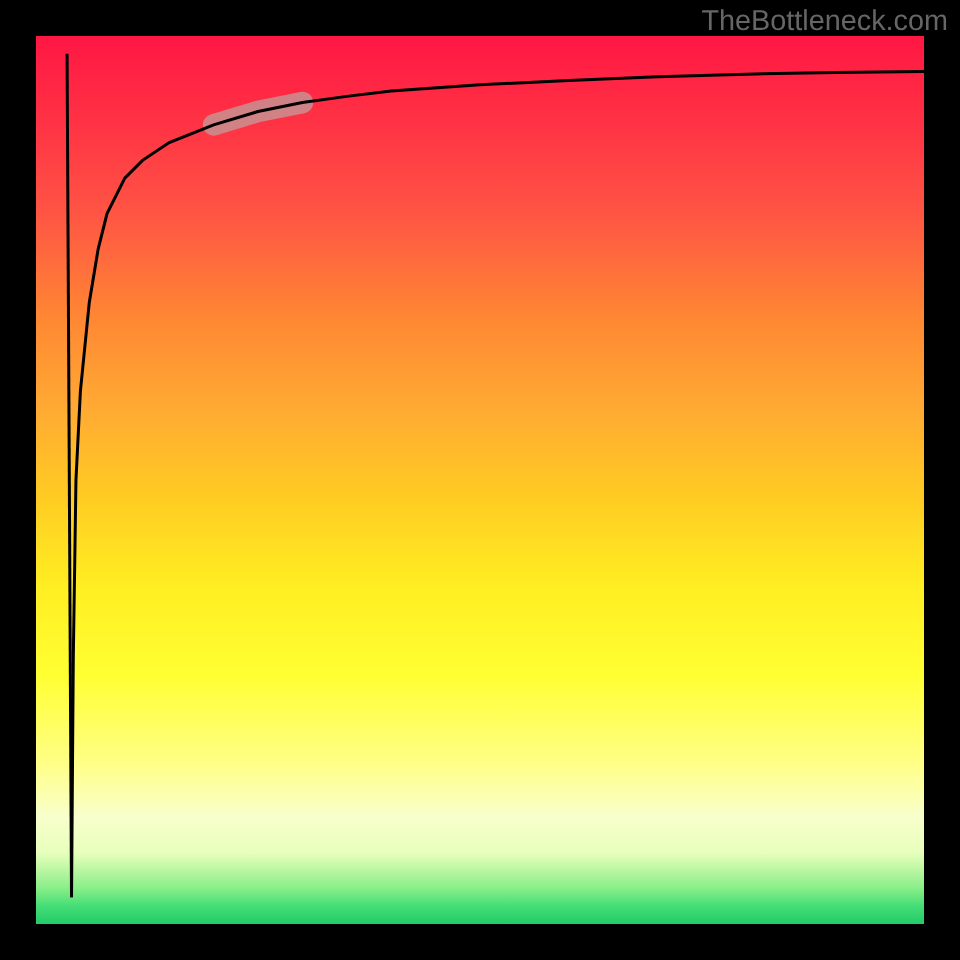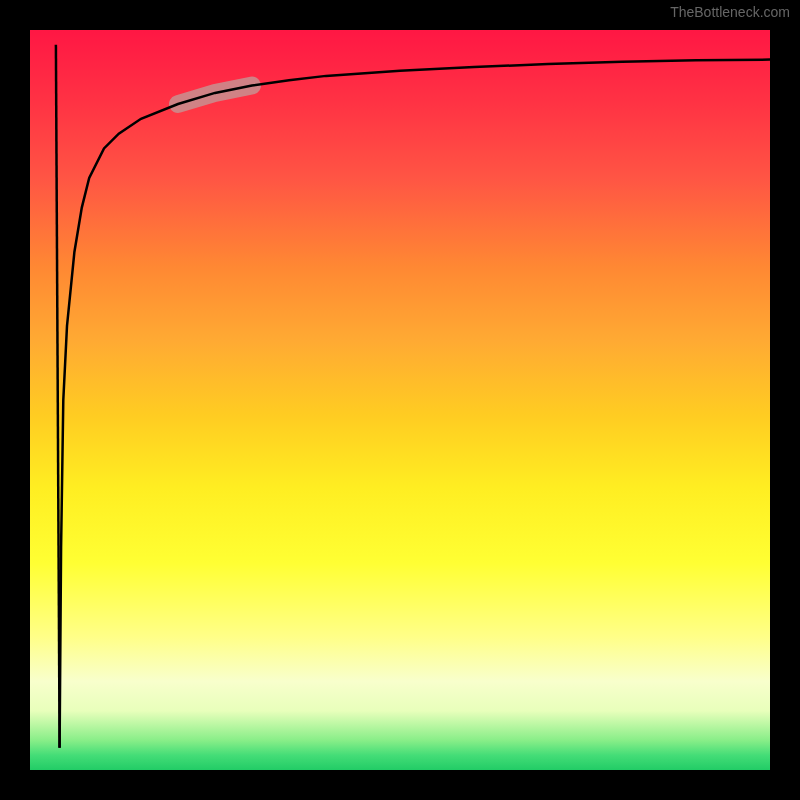--- a/index.html
+++ b/index.html
@@ -12,21 +12,21 @@
       height: 800px;
       position: relative;
       background: #000;
       font-family: Arial, sans-serif;
     }
     .watermark {
       position: absolute;
       top: 4px;
       right: 10px;
       color: #666;
-      font-size: 14px;
+      font-size: 24px;
       z-index: 10;
       text-align: center;
     }
     .chart-container {
       position: absolute;
       left: 30px;
       top: 30px;
       width: 740px;
       height: 740px;
     }

